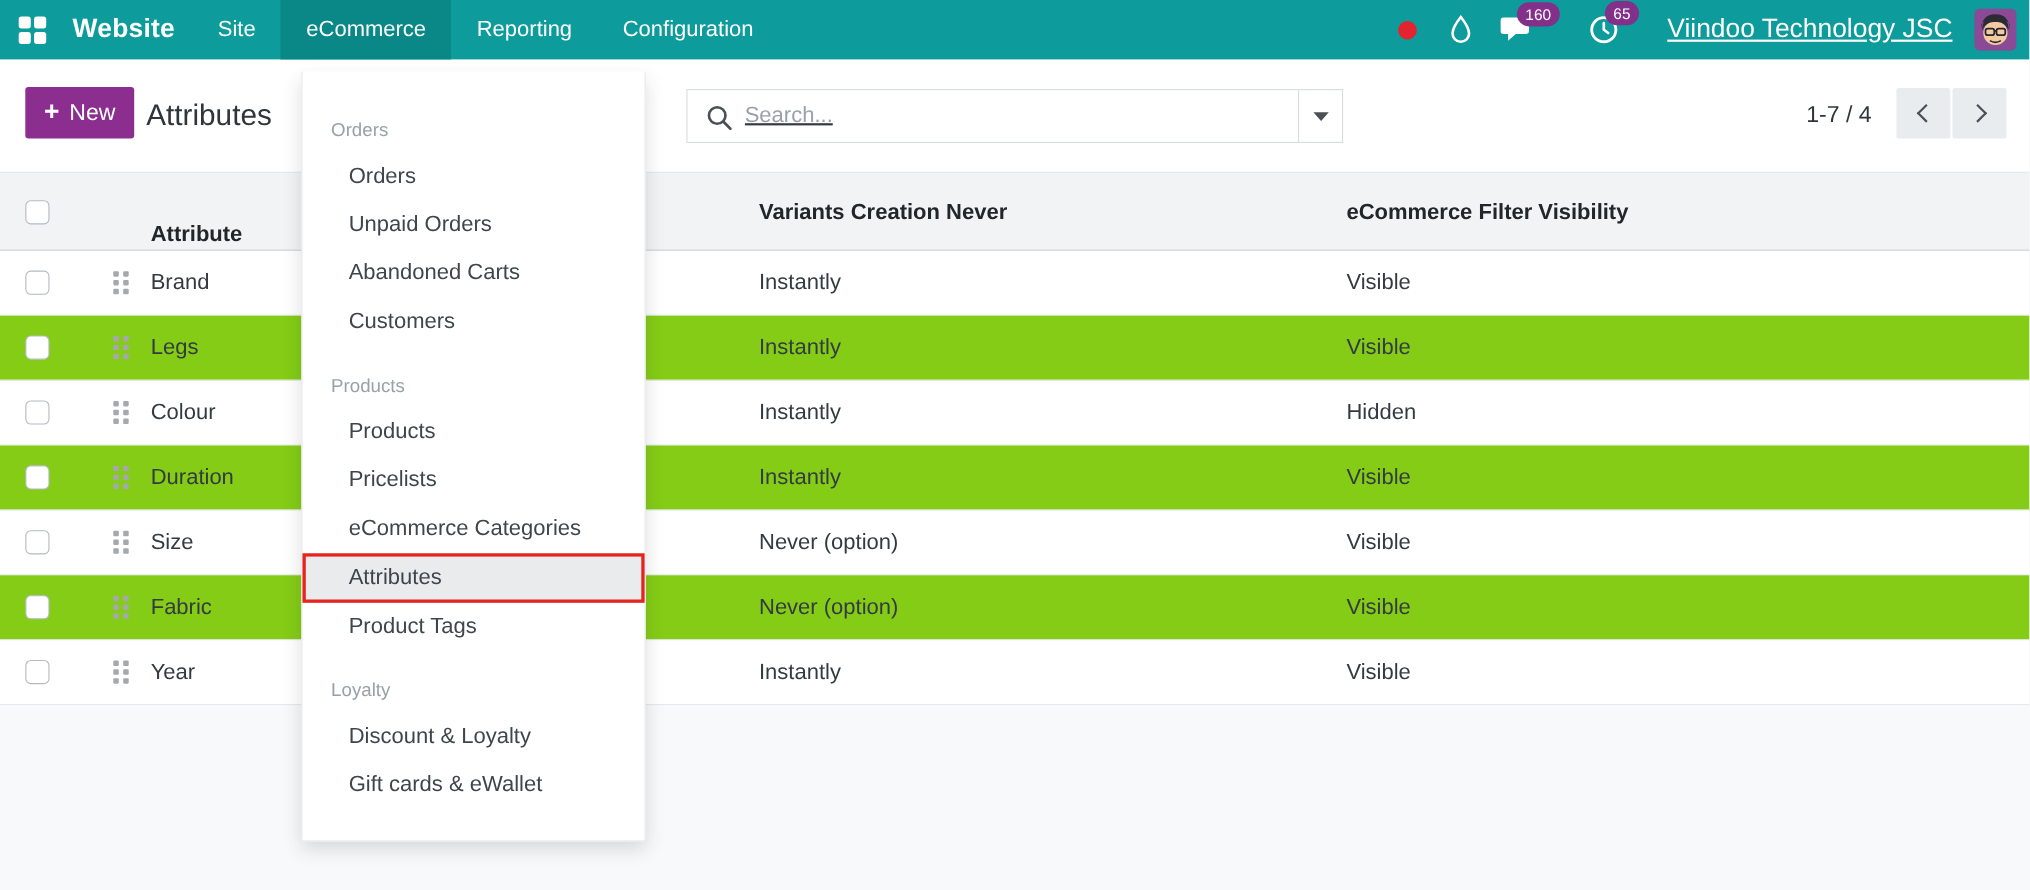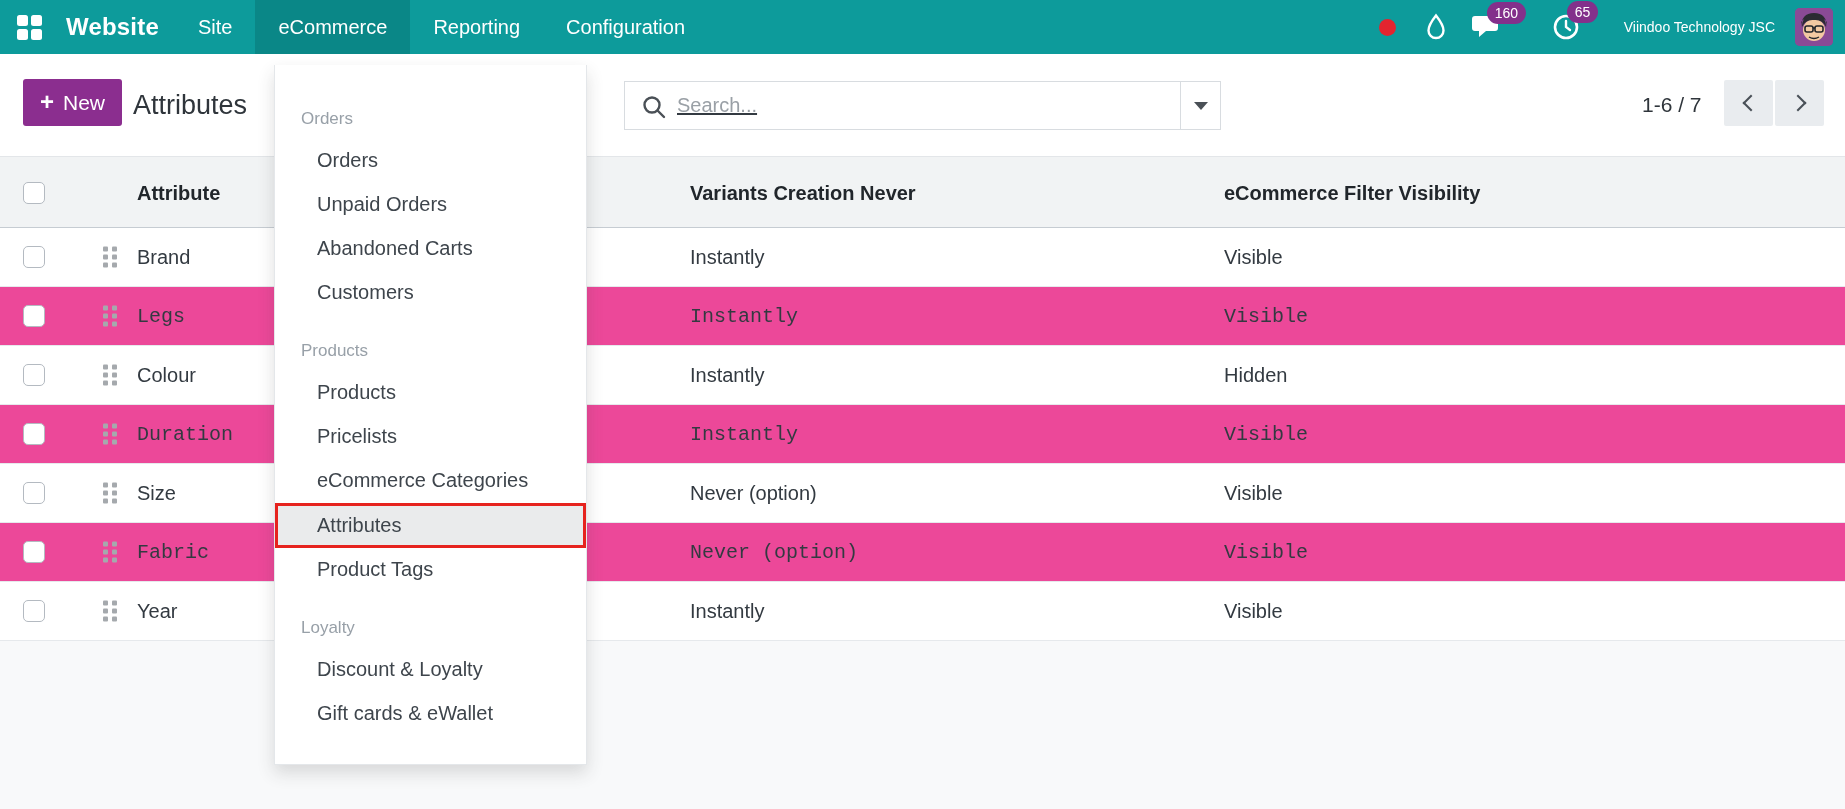--- a/index.html
+++ b/index.html
@@ -23,21 +23,21 @@
   .apps-grid{display:grid;grid-template-columns:11px 11px;grid-gap:3px;}
   .apps-grid span{width:11px;height:11px;background:#fff;border-radius:2.5px;}
   .brand{font-size:24px;font-weight:600;margin:0 16px 0 8px;letter-spacing:.2px;cursor:pointer;}
   .nav-menu{height:54px;display:flex;align-items:center;padding:12px 23px;font-size:20px;cursor:pointer;}
   .nav-menu.active{background:var(--teal-dark);}
   .systray{margin-left:auto;display:flex;align-items:center;}
   .tray-item{position:relative;display:flex;align-items:center;cursor:pointer;}
   .badge{position:absolute;top:-12px;left:15px;background:var(--badge);color:#fff;
     font-size:14px;line-height:22px;padding:0 8px;border-radius:12px;white-space:nowrap;}
   .rec-dot{width:17px;height:17px;border-radius:50%;background:var(--red);}
-  .company{font-size:14px;margin:0 20px 0 8px;cursor:pointer;white-space:nowrap;}
+  .company{font-size:24px;margin:0 20px 0 8px;cursor:pointer;white-space:nowrap;text-decoration:underline;}
   .avatar{width:38px;height:38px;border-radius:5px;overflow:hidden;margin-right:12px;cursor:pointer;background:#8a4a96;}
 
   
   .control-panel{position:absolute;top:54px;left:0;width:100%;height:102px;background:#fff;z-index:10;}
   .btn-new{position:absolute;left:23px;top:25px;height:47px;min-width:99px;background:var(--purple);
     color:#fff;border:none;border-radius:3px;font-family:inherit;font-size:21px;display:flex;
     align-items:center;justify-content:center;gap:9px;padding:0 16px;cursor:pointer;}
   .btn-new .plus{font-size:24px;font-weight:700;line-height:1;margin-top:-2px;}
   .page-title{position:absolute;left:133px;top:0;height:102px;line-height:102px;font-size:27px;color:#2f353b;}
   .search-group{position:absolute;left:624px;top:27px;height:49px;display:flex;}
@@ -53,25 +53,25 @@
   .pager-btn{position:absolute;top:26px;width:49px;height:46px;background:#e9ecef;border:none;cursor:pointer;
     display:flex;align-items:center;justify-content:center;border-radius:2px;}
   .pager-prev{left:1724px;} .pager-next{left:1775px;}
   .chev{width:12px;height:12px;border-left:2px solid #495057;border-bottom:2px solid #495057;display:block;}
   .chev.left{transform:rotate(45deg);margin-left:4px;} .chev.right{transform:rotate(225deg);margin-right:4px;}
 
   
   .list-view{position:absolute;top:156px;left:0;width:100%;z-index:5;}
   .thead{height:72px;background:#f1f3f4;border-top:1px solid #e3e6e9;border-bottom:1px solid #c6ccd2;position:relative;}
   .thead .col{position:absolute;top:0;height:72px;line-height:72px;font-size:20px;font-weight:700;color:#21262b;cursor:pointer;}
-  .col-attr{left:137px;} .col-vcm{left:690px;} .col-vis{left:1224px;}
+  .col-attr{left:137px;margin-top:20px;} .col-vcm{left:690px;} .col-vis{left:1224px;}
   .cb{position:absolute;left:23px;width:22px;height:22px;border:1.5px solid #b4bac1;border-radius:5px;background:#fff;cursor:pointer;}
   .thead .cb{top:25px;}
   .row{height:59px;border-bottom:1px solid #e6e9ec;position:relative;background:#fff;cursor:pointer;}
-  .row.alt{background:#ec4899;font-family:Liberation Mono, monospace;}
+  .row.alt{background:#84cc16;}
   .row .cb{top:18px;}
   .row .cell{position:absolute;top:0;height:59px;line-height:59px;font-size:20px;color:#333a41;}
   .cell-attr{left:137px;} .cell-vcm{left:690px;} .cell-vis{left:1224px;}
   .grip{position:absolute;left:103px;top:50%;transform:translateY(-50%);display:grid;
     grid-template-columns:5px 5px;gap:3px 4px;cursor:grab;}
   .grip i{width:5px;height:5px;background:#a5a9ad;border-radius:1px;display:block;}
 
   
   .dropdown{position:absolute;left:274px;top:54px;width:313px;background:#fff;
     border:1px solid #e4e7ea;border-top:none;box-shadow:0 8px 16px rgba(50,50,50,.16);
@@ -150,21 +150,21 @@
         <circle cx="11" cy="11" r="7.5" fill="none" stroke="#4a5056" stroke-width="2.4"></circle>
         <line x1="16.5" y1="16.5" x2="23" y2="23" stroke="#4a5056" stroke-width="2.4" stroke-linecap="round"></line>
       </svg>
       <input type="text" placeholder="Search..." style="">
     </div>
     <div class="search-toggle">
       <span class="caret"></span>
     </div>
   </div>
 
-  <div class="pager-text">1-6 / 7</div>
+  <div class="pager-text">1-7 / 4</div>
   <button class="pager-btn pager-prev">
     <span class="chev left"></span>
   </button>
   <button class="pager-btn pager-next">
     <span class="chev right"></span>
   </button>
 </div>
 
 <div class="list-view">
   <div class="thead">

